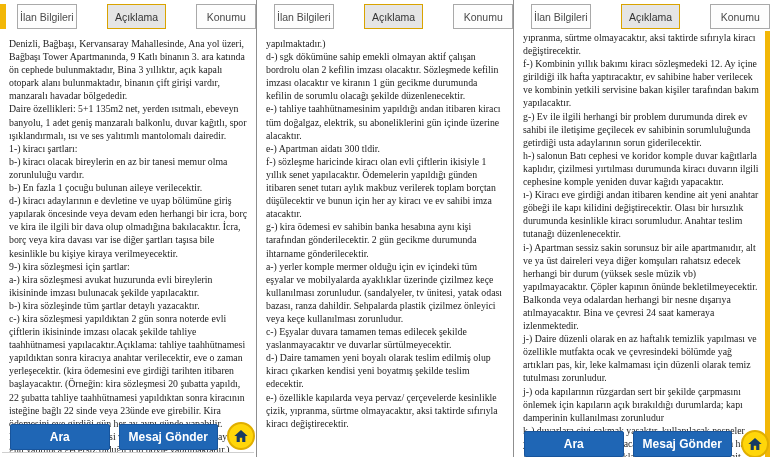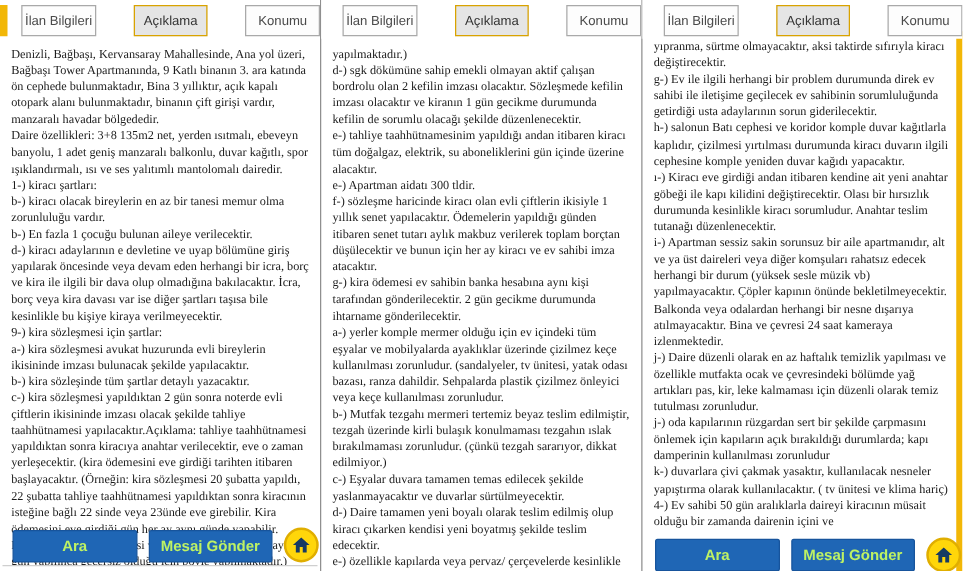--- a/index.html
+++ b/index.html
@@ -17,42 +17,42 @@
            padding:6px 8px 0 9px;font:9.8px/13.1px "Liberation Serif",serif;color:#1b1b1b;
            overflow:hidden;z-index:1;}
   #screen1 .content{height:421px;}
   #screen2 .content{height:426px;}
   #screen3 .content{height:426px;}
   #screen3 .content .para:first-child{margin-top:-6px;}
   .para{margin:0;text-align:left;}
   .btnbar{position:absolute;left:10px;right:38px;display:flex;gap:9px;z-index:6;}
   #screen1 .btnbar{top:424px;} #screen3 .btnbar{top:431px;}
   .btn{flex:1;height:26px;background:#1F66B5;border:1px solid #17549c;border-radius:2px;
-       color:#bef264;font-family:"Liberation Sans",sans-serif;font-size:12px;font-weight:bold;
+       color:#ffffff;font-family:"Liberation Sans",sans-serif;font-size:12px;font-weight:bold;
        display:flex;align-items:center;justify-content:center;padding:0;cursor:pointer;}
   .home{position:absolute;right:1px;width:28px;height:28px;border-radius:50%;
         background:#FFD60A;border:2px solid #e0ae00;box-sizing:border-box;z-index:7;
         display:flex;align-items:center;justify-content:center;cursor:pointer;}
   #screen1 .home{top:422px;} #screen3 .home{top:430px;}
   .baseline{position:absolute;left:2px;right:2px;top:452px;height:1px;background:#cfcfcf;z-index:8;}
   .corner-sliver{position:absolute;left:0;top:4px;width:6px;height:25px;background:#F2B707;z-index:9;}
   .right-strip{position:absolute;right:0;top:25px;width:5px;height:432px;background:#F2B707;z-index:4;}
 </style>
 </head>
 <body>
 
 <div class="screen" id="screen1">
   <div class="tabbar">
     <div class="tab">İlan Bilgileri</div>
     <div class="tab active">Açıklama</div>
     <div class="tab">Konumu</div>
   </div>
   <div class="content">
       <div class="para">Denizli, Bağbaşı, Kervansaray Mahallesinde, Ana yol üzeri, Bağbaşı Tower Apartmanında, 9 Katlı binanın 3. ara katında ön cephede bulunmaktadır, Bina 3 yıllıktır, açık kapalı otopark alanı bulunmaktadır, binanın çift girişi vardır, manzaralı havadar bölgededir.</div>
-      <div class="para">Daire özellikleri: 3+8 135m2 net, yerden ısıtmalı, ebeveyn banyolu, 1 adet geniş manzaralı balkonlu, duvar kağıtlı, spor ışıklandırmalı, ısı ve ses yalıtımlı mantolomalı dairedir.</div>
+      <div class="para">Daire özellikleri: 5+1 135m2 net, yerden ısıtmalı, ebeveyn banyolu, 1 adet geniş manzaralı balkonlu, duvar kağıtlı, spor ışıklandırmalı, ısı ve ses yalıtımlı mantolomalı dairedir.</div>
       <div class="para">1-) kiracı şartları:</div>
       <div class="para">b-) kiracı olacak bireylerin en az bir tanesi memur olma zorunluluğu vardır.</div>
       <div class="para">b-) En fazla 1 çocuğu bulunan aileye verilecektir.</div>
       <div class="para">d-) kiracı adaylarının e devletine ve uyap bölümüne giriş yapılarak öncesinde veya devam eden herhangi bir icra, borç ve kira ile ilgili bir dava olup olmadığına bakılacaktır. İcra, borç veya kira davası var ise diğer şartları taşısa bile kesinlikle bu kişiye kiraya verilmeyecektir.</div>
       <div class="para">9-) kira sözleşmesi için şartlar:</div>
       <div class="para">a-) kira sözleşmesi avukat huzurunda evli bireylerin ikisininde imzası bulunacak şekilde yapılacaktır.</div>
       <div class="para">b-) kira sözleşinde tüm şartlar detaylı yazacaktır.</div>
       <div class="para">c-) kira sözleşmesi yapıldıktan 2 gün sonra noterde evli çiftlerin ikisininde imzası olacak şekilde tahliye taahhütnamesi yapılacaktır.Açıklama: tahliye taahhütnamesi yapıldıktan sonra kiracıya anahtar verilecektir, eve o zaman yerleşecektir. (kira ödemesini eve girdiği tarihten itibaren başlayacaktır. (Örneğin: kira sözleşmesi 20 şubatta yapıldı, 22 şubatta tahliye taahhütnamesi yapıldıktan sonra kiracının isteğine bağlı 22 sinde veya 23ünde eve girebilir. Kira ödemesini eve girdiği gün her ay aynı günde yapabilir. Resmiyette kira sözleşmesi ve tahliye taahhütnamesi aynı gün yapılınca geçersiz olduğu için böyle yapılmaktadır.)</div>
     </div>
   <div class="btnbar">
@@ -74,35 +74,35 @@
     <div class="tab">Konumu</div>
   </div>
   <div class="content">
       <div class="para">yapılmaktadır.)</div>
       <div class="para">d-) sgk dökümüne sahip emekli olmayan aktif çalışan bordrolu olan 2 kefilin imzası olacaktır. Sözleşmede kefilin imzası olacaktır ve kiranın 1 gün gecikme durumunda kefilin de sorumlu olacağı şekilde düzenlenecektir.</div>
       <div class="para">e-) tahliye taahhütnamesinim yapıldığı andan itibaren kiracı tüm doğalgaz, elektrik, su aboneliklerini gün içinde üzerine alacaktır.</div>
       <div class="para">e-) Apartman aidatı 300 tldir.</div>
       <div class="para">f-) sözleşme haricinde kiracı olan evli çiftlerin ikisiyle 1 yıllık senet yapılacaktır. Ödemelerin yapıldığı günden itibaren senet tutarı aylık makbuz verilerek toplam borçtan düşülecektir ve bunun için her ay kiracı ve ev sahibi imza atacaktır.</div>
       <div class="para">g-) kira ödemesi ev sahibin banka hesabına aynı kişi tarafından gönderilecektir. 2 gün gecikme durumunda ihtarname gönderilecektir.</div>
       <div class="para">a-) yerler komple mermer olduğu için ev içindeki tüm eşyalar ve mobilyalarda ayaklıklar üzerinde çizilmez keçe kullanılması zorunludur. (sandalyeler, tv ünitesi, yatak odası bazası, ranza dahildir. Sehpalarda plastik çizilmez önleyici veya keçe kullanılması zorunludur.</div>
-      <div class="para">b-) Mutfak tezgahı mermeri tertemiz beyaz teslim edilmiştir, tezgah üzerinde kirli bulaşık konulmaması tezgahın ıslak bırakılmaması zorunludur. (çünkü tezgah sararıyor, dikkat edilmiyor.)</div>
       <div class="para">c-) Eşyalar duvara tamamen temas edilecek şekilde yaslanmayacaktır ve duvarlar sürtülmeyecektir.</div>
       <div class="para">d-) Daire tamamen yeni boyalı olarak teslim edilmiş olup kiracı çıkarken kendisi yeni boyatmış şekilde teslim edecektir.</div>
       <div class="para">e-) özellikle kapılarda veya pervaz/ çerçevelerde kesinlikle çizik, yıpranma, sürtme olmayacaktır, aksi taktirde sıfırıyla kiracı değiştirecektir.</div>
     </div>
 </div>
 
 <div class="screen" id="screen3">
   <div class="tabbar">
     <div class="tab">İlan Bilgileri</div>
     <div class="tab active">Açıklama</div>
     <div class="tab">Konumu</div>
   </div>
   <div class="content">
       <div class="para">yıpranma, sürtme olmayacaktır, aksi taktirde sıfırıyla kiracı değiştirecektir.</div>
+      <div class="para">f-) Kombinin yıllık bakımı kiracı sözleşmedeki 12. Ay içine girildiği ilk hafta yaptıracaktır, ev sahibine haber verilecek ve kombinin yetkili servisine bakan kişiler tarafından bakım yapılacaktır.</div>
       <div class="para">g-) Ev ile ilgili herhangi bir problem durumunda direk ev sahibi ile iletişime geçilecek ev sahibinin sorumluluğunda getirdiği usta adaylarının sorun giderilecektir.</div>
       <div class="para">h-) salonun Batı cephesi ve koridor komple duvar kağıtlarla kaplıdır, çizilmesi yırtılması durumunda kiracı duvarın ilgili cephesine komple yeniden duvar kağıdı yapacaktır.</div>
       <div class="para">ı-) Kiracı eve girdiği andan itibaren kendine ait yeni anahtar göbeği ile kapı kilidini değiştirecektir. Olası bir hırsızlık durumunda kesinlikle kiracı sorumludur. Anahtar teslim tutanağı düzenlenecektir.</div>
       <div class="para">i-) Apartman sessiz sakin sorunsuz bir aile apartmanıdır, alt ve ya üst daireleri veya diğer komşuları rahatsız edecek herhangi bir durum (yüksek sesle müzik vb) yapılmayacaktır. Çöpler kapının önünde bekletilmeyecektir. Balkonda veya odalardan herhangi bir nesne dışarıya atılmayacaktır. Bina ve çevresi 24 saat kameraya izlenmektedir.</div>
       <div class="para">j-) Daire düzenli olarak en az haftalık temizlik yapılması ve özellikle mutfakta ocak ve çevresindeki bölümde yağ artıkları pas, kir, leke kalmaması için düzenli olarak temiz tutulması zorunludur.</div>
       <div class="para">j-) oda kapılarının rüzgardan sert bir şekilde çarpmasını önlemek için kapıların açık bırakıldığı durumlarda; kapı damperinin kullanılması zorunludur</div>
       <div class="para">k-) duvarlara çivi çakmak yasaktır, kullanılacak nesneler yapıştırma olarak kullanılacaktır. ( tv ünitesi ve klima hariç)</div>
       <div class="para"><span>4-) Ev sahibi 50 gün aralıklarla daireyi kiracının müsait olduğu bir zamanda dairenin içini ve </span></div>
     </div>
   <div class="btnbar">

